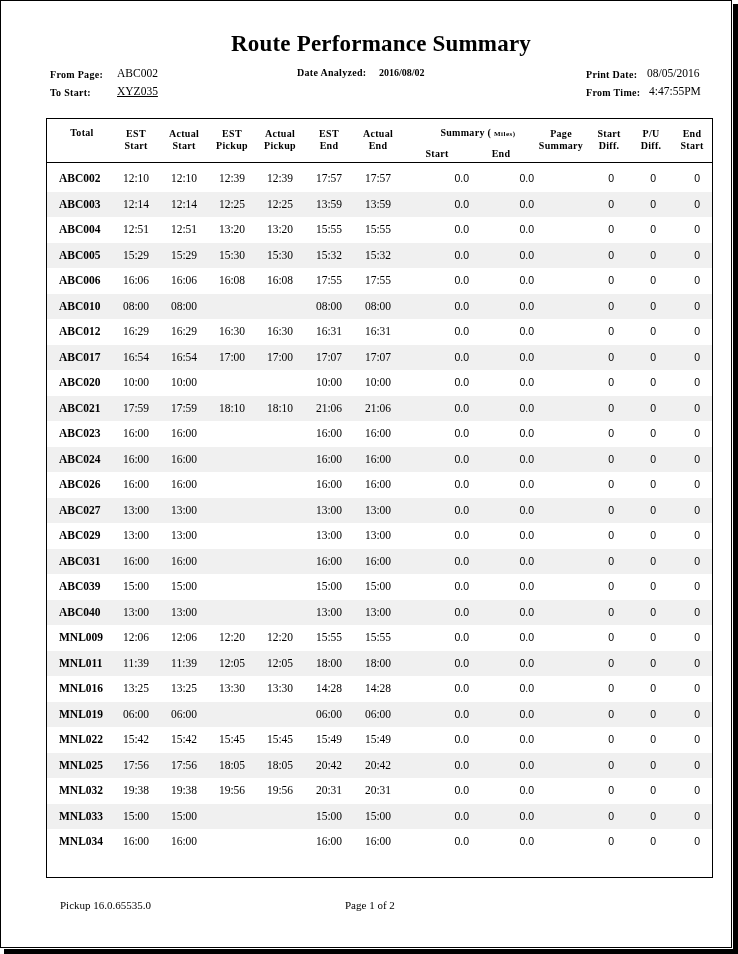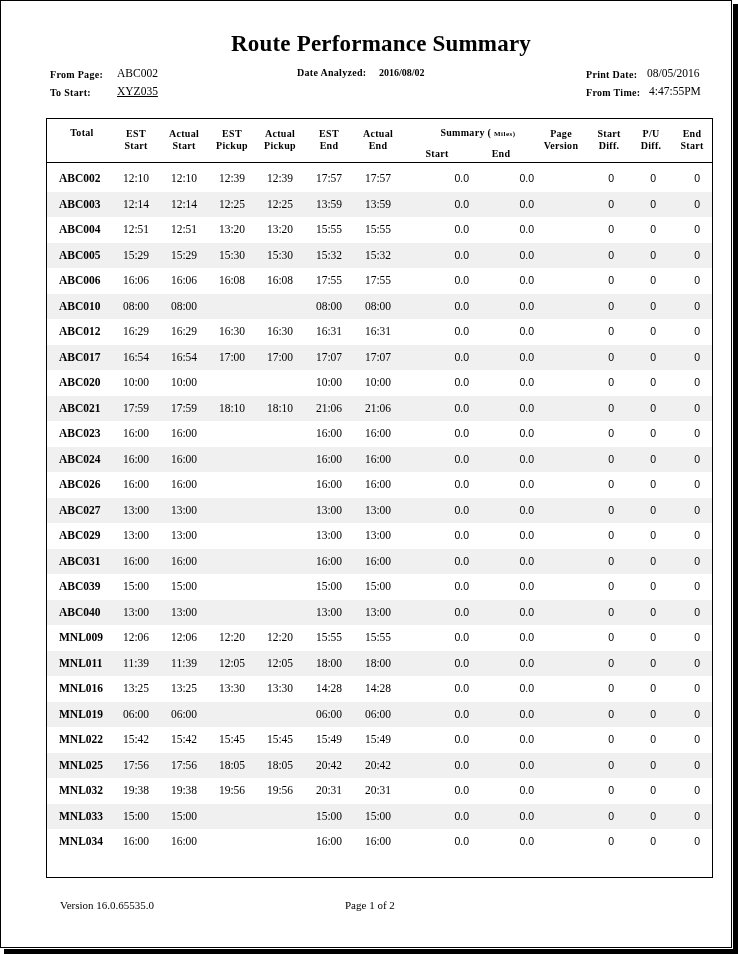--- a/index.html
+++ b/index.html
@@ -47,21 +47,21 @@
     <div class="hdr" style="left:10px; top:8px; width:50px;"><span>Total</span></div>
     <div class="hdr" style="left:68px; top:9px; width:42px;"><span>EST</span><br><span>Start</span></div>
     <div class="hdr" style="left:116px; top:9px; width:42px;"><span>Actual</span><br><span>Start</span></div>
     <div class="hdr" style="left:163px; top:9px; width:44px;"><span>EST</span><br><span>Pickup</span></div>
     <div class="hdr" style="left:211px; top:9px; width:44px;"><span>Actual</span><br><span>Pickup</span></div>
     <div class="hdr" style="left:261px; top:9px; width:42px;"><span>EST</span><br><span>End</span></div>
     <div class="hdr" style="left:309px; top:9px; width:44px;"><span>Actual</span><br><span>End</span></div>
     <div class="hdr" style="left:376px; top:8px; width:110px;"><span>Summary (</span> <span class="miles">Miles)</span></div>
     <div class="hdr" style="left:368px; top:29px; width:44px;"><span>Start</span></div>
     <div class="hdr" style="left:434px; top:29px; width:40px;"><span>End</span></div>
-    <div class="hdr" style="left:488px; top:9px; width:52px;"><span>Page</span><br><span>Version</span></div>
+    <div class="hdr" style="left:488px; top:9px; width:52px;"><span>Page</span><br><span>Summary</span></div>
     <div class="hdr" style="left:542px; top:9px; width:40px;"><span>Start</span><br><span>Diff.</span></div>
     <div class="hdr" style="left:584px; top:9px; width:40px;"><span>P/U</span><br><span>Diff.</span></div>
     <div class="hdr" style="left:625px; top:9px; width:40px;"><span>End</span><br><span>Start</span></div>
     <div class="hdr-sep"></div>
 
     <div class="rows" id="rows">
         <div class="row">
     <span class="cell route">ABC002</span>
     <span class="cell t" style="left:69px;">12:10</span>
     <span class="cell t" style="left:117px;">12:10</span>
@@ -462,17 +462,17 @@
     <span class="cell num" style="left:380px; width:42px;">0.0</span>
     <span class="cell num" style="left:445px; width:42px;">0.0</span>
     <span class="cell num" style="left:495px; width:40px;"></span>
     <span class="cell num" style="left:540px; width:27px;">0</span>
     <span class="cell num" style="left:582px; width:27px;">0</span>
     <span class="cell num" style="left:626px; width:27px;">0</span>
   </div>
       </div>
   </div>
 
-  <div class="footer" style="left:59px;">Version 16.0.65535.0</div>
+  <div class="footer" style="left:59px;">Pickup 16.0.65535.0</div>
   <div class="footer" style="left:344px;">Page 1 of 2</div>
 </div>
 <div class="shadow-r"></div>
 <div class="shadow-b"></div>
 
 </body></html>

